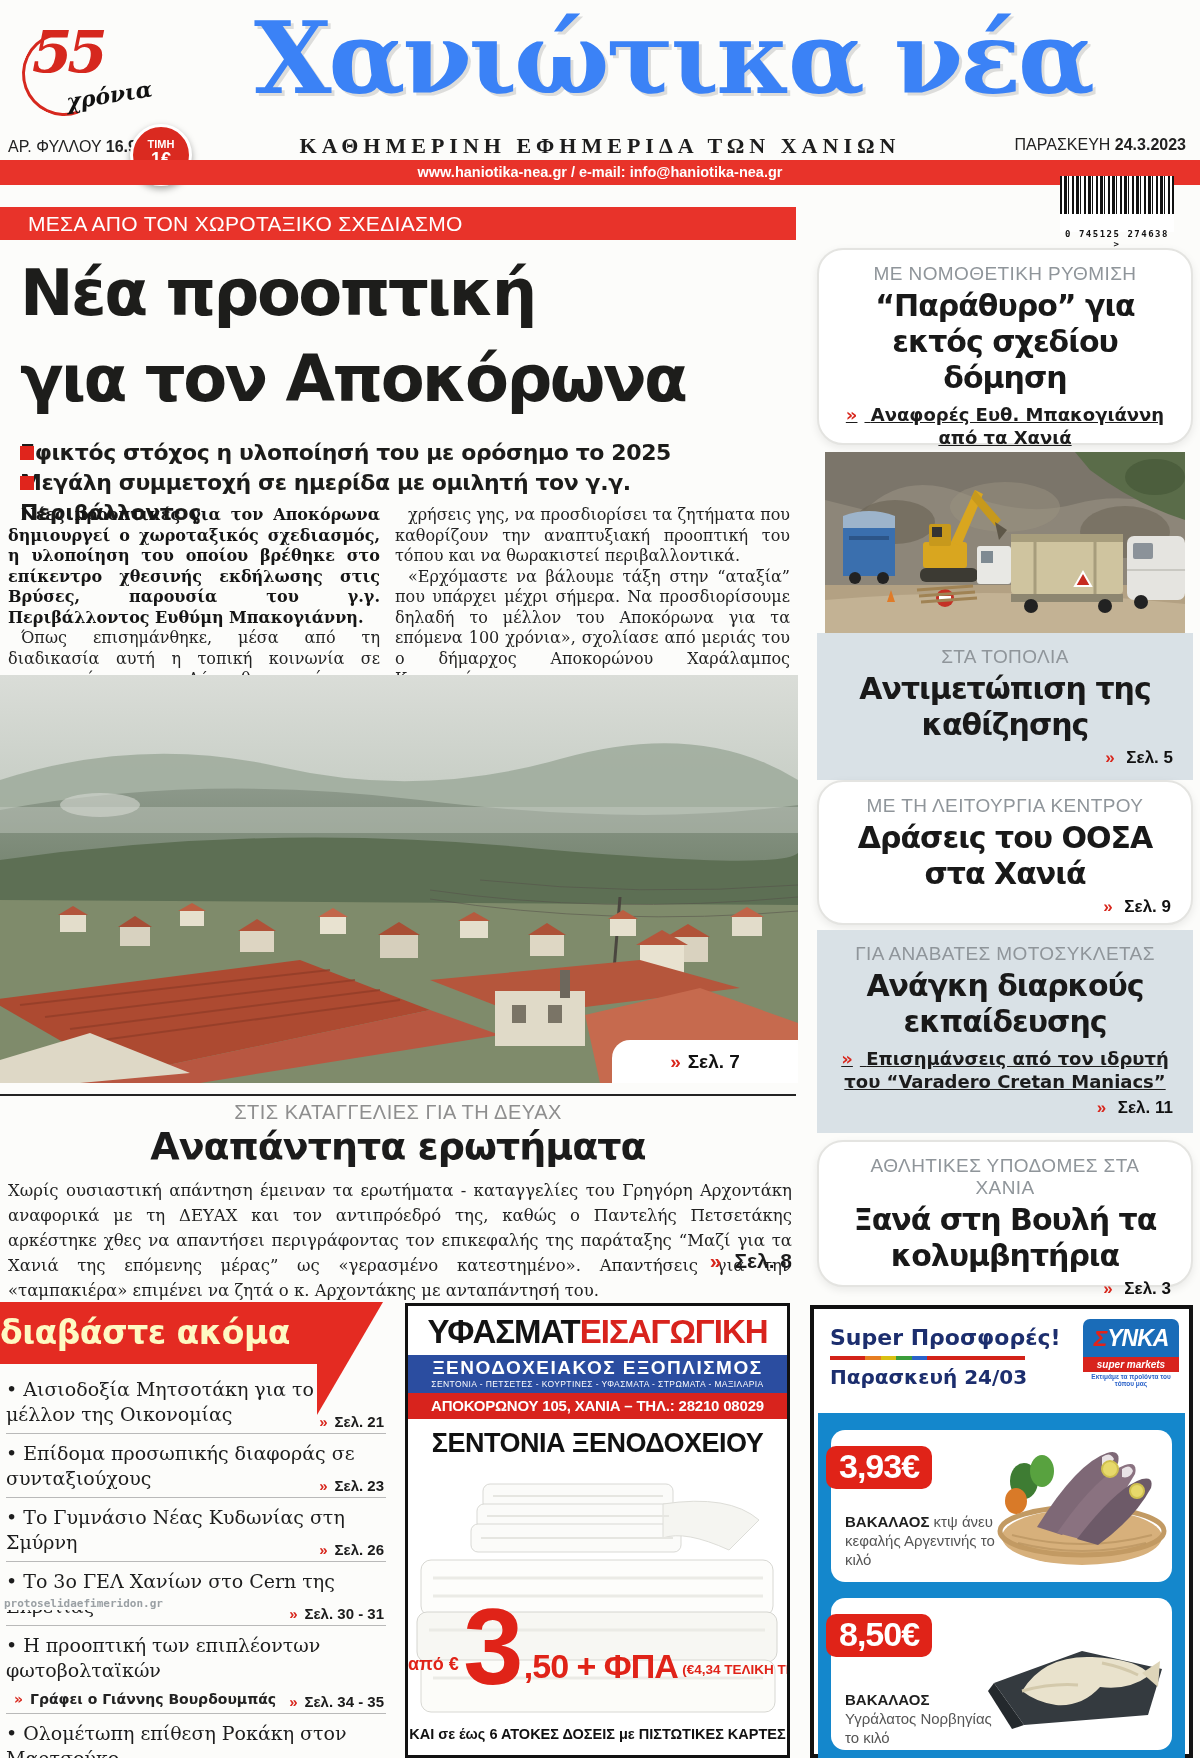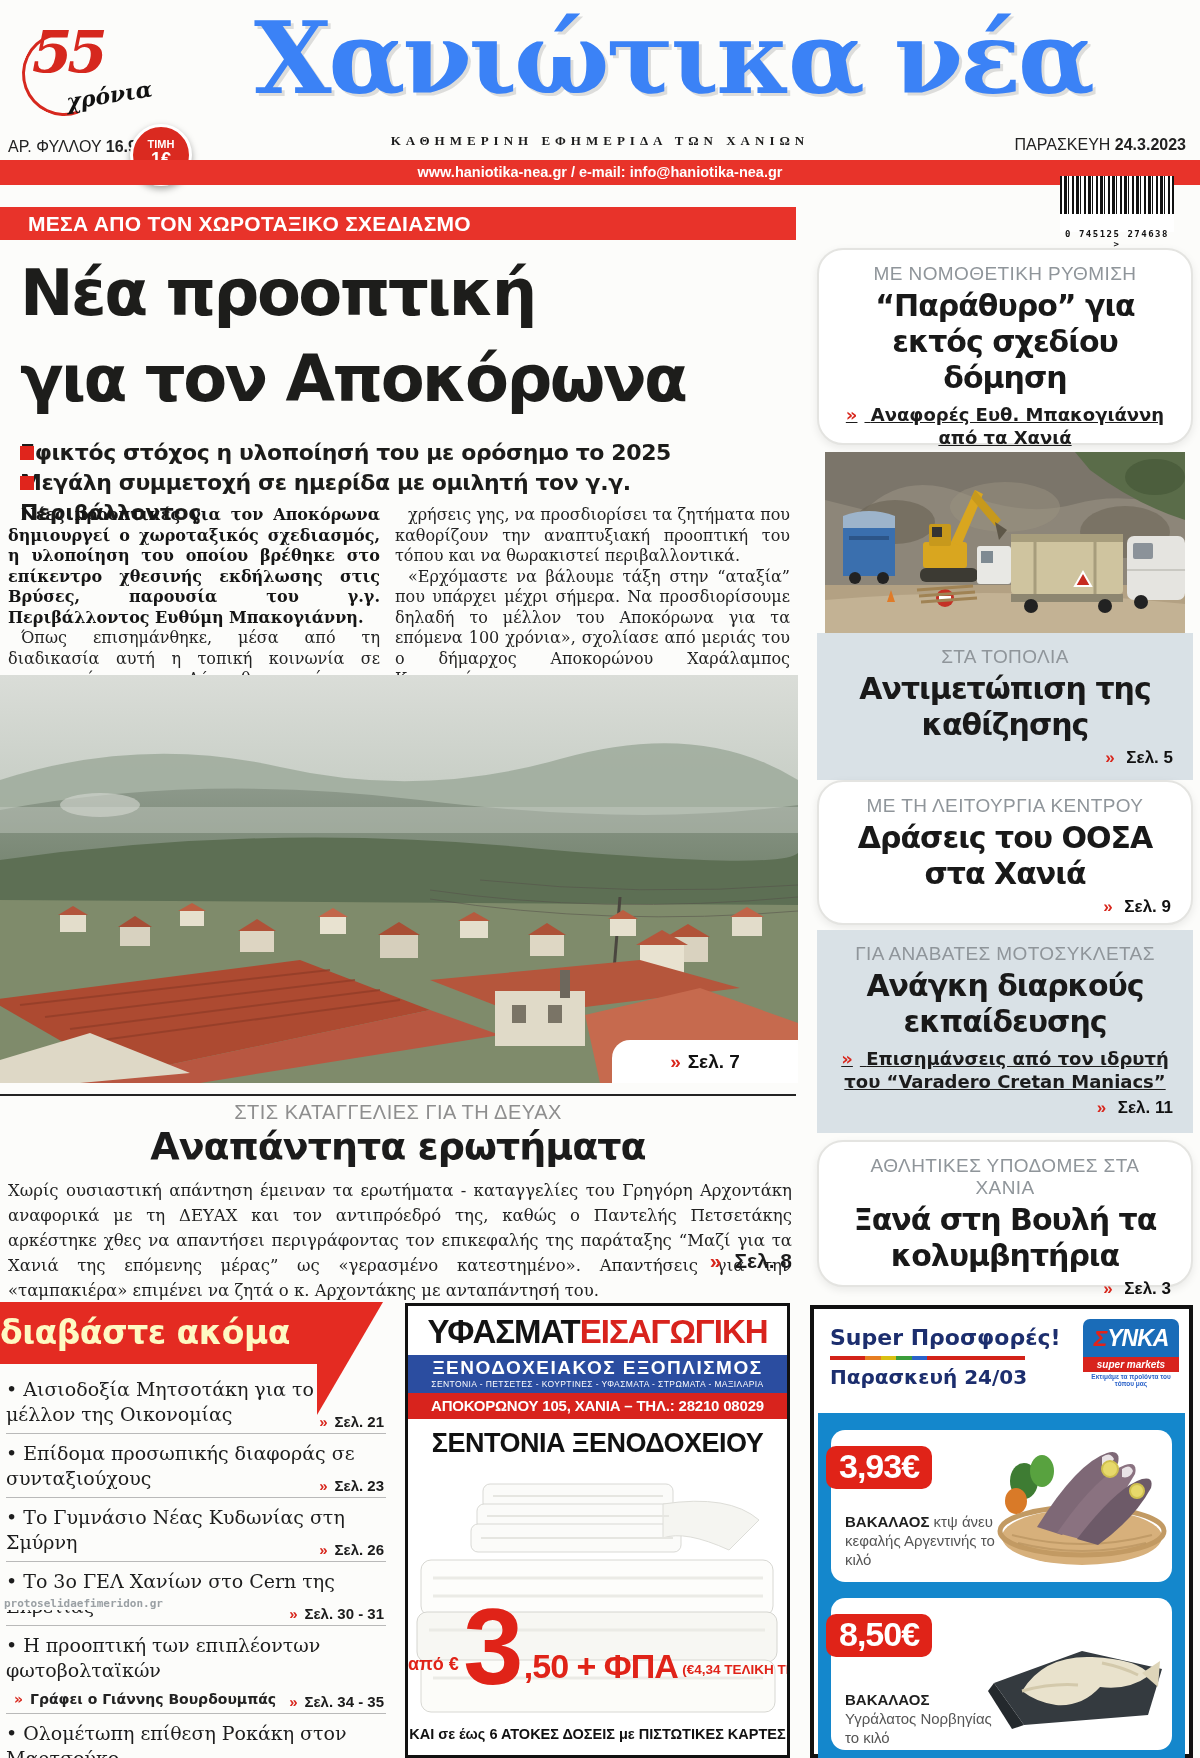--- a/index.html
+++ b/index.html
@@ -15,32 +15,32 @@
   .m55 .y{position:absolute;left:40px;top:58px;font:italic 700 22px "DejaVu Serif",serif;color:#111;transform:rotate(-9deg);}
   .m-title{left:132px;top:0px;width:960px;text-align:right;font:700 100px "DejaVu Serif",serif;
            color:#3b82f6;letter-spacing:-3px;text-shadow:3px 3px 0 rgba(0,0,0,0.12);line-height:1.16;}
   .m-issue{left:8px;top:138px;font-size:16px;color:#222;}
   .m-issue .b{font-weight:700;}
   .m-price{left:130px;top:124px;width:62px;height:62px;border-radius:50%;background:#da2a20;border:3px solid #fff;
            box-shadow:0 3px 7px rgba(0,0,0,.35);color:#fff;text-align:center;box-sizing:border-box;}
   .m-price .t{font-size:11px;font-weight:700;margin-top:11px;}
   .m-price .v{font-size:18px;font-weight:700;line-height:1.1;}
   .m-sub{left:280px;top:133px;width:640px;text-align:center;font-family:"Liberation Serif",serif;
-         font-size:13px;font-weight:600;letter-spacing:5px;color:#1d1d1d;white-space:nowrap;}
+         font-size:22px;font-weight:600;letter-spacing:5px;color:#1d1d1d;white-space:nowrap;}
   .m-date{right:14px;top:136px;font-size:16px;color:#222;}
   .m-date .b{font-weight:700;}
   .m-contact{left:0;top:160px;width:1200px;height:25px;background:#e8332a;color:#fff;text-align:center;
              font-weight:700;font-size:14.5px;line-height:25px;}
   .barcode{right:26px;top:176px;width:114px;height:56px;background:#fff;}
   .barcode .bars{height:38px;background:repeating-linear-gradient(90deg,#111 0 2px,#fff 2px 4px,#111 4px 7px,#fff 7px 8px,#111 8px 9px,#fff 9px 12px);}
   .barcode .num{font:600 9px "DejaVu Sans Mono",monospace;letter-spacing:1.5px;text-align:center;color:#111;margin-top:15px;}
 
   
   .kicker-bar{left:0;top:207px;width:796px;height:33px;background:#e8332a;}
-  .kicker-bar span{display:inline-block;margin-left:28px;font-weight:700;font-size:21px;line-height:33px;color:#fff;letter-spacing:.3px;}
+  .kicker-bar span{display:inline-block;margin-left:28px;font-weight:400;font-size:21px;line-height:33px;color:#fff;letter-spacing:.3px;}
   .headline{left:20px;top:250px;width:776px;font-family:"DejaVu Sans",sans-serif;font-weight:800;
             font-size:64px;line-height:86px;letter-spacing:-2.5px;color:#1d1d1b;}
   .bullets{left:20px;top:438px;width:770px;}
   .bullet-row{position:relative;font:700 22px/30px "DejaVu Sans",sans-serif;letter-spacing:-.4px;color:#1c1c1a;}
   .sq{position:absolute;left:0;top:8px;width:14px;height:14px;background:#e0251c;}
   .body-col{top:505px;font-family:"DejaVu Serif",serif;font-size:16px;line-height:20.5px;text-align:justify;color:#232323;}
   .body-col p{margin:0;text-indent:13px;}
   .col1{left:8px;width:372px;}
   .col2{left:395px;width:395px;}
   .pbold{font-weight:700;color:#151515;}

